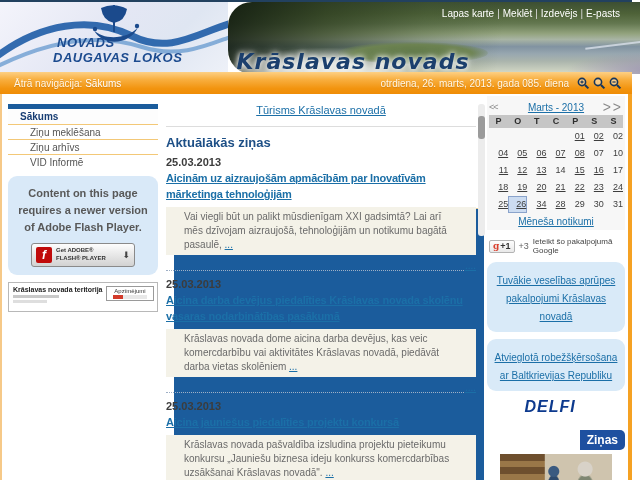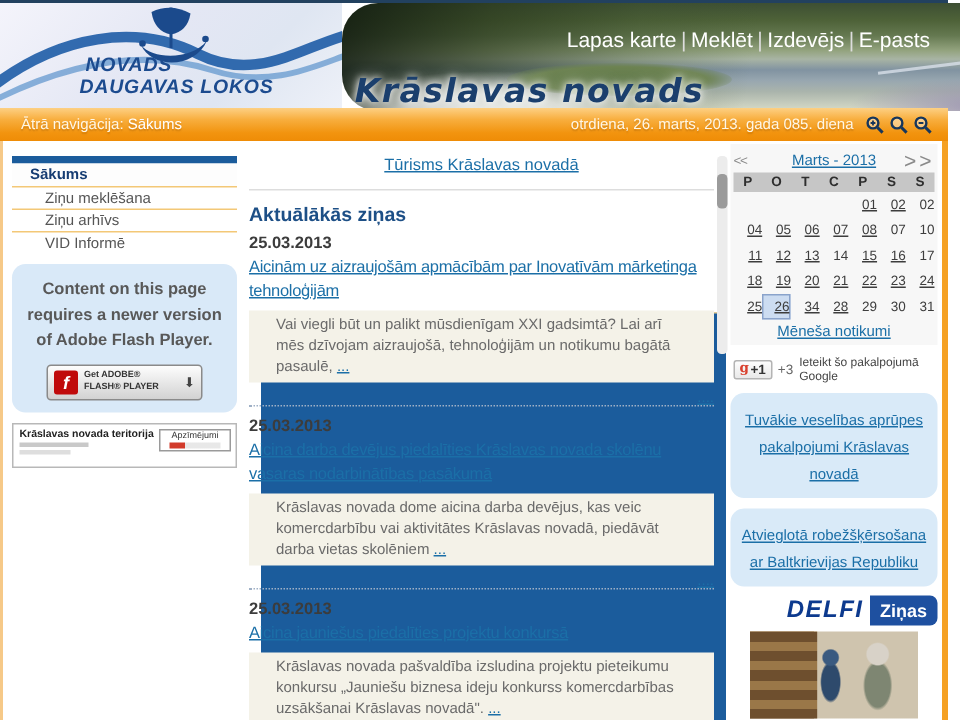--- a/index.html
+++ b/index.html
@@ -15,21 +15,21 @@
   .logo-text2 { position:absolute; left:53px; top:48px; font-size:13px; font-weight:bold; font-style:italic; color:#1c4b8f; letter-spacing:.5px; }
   .banner { position:absolute; left:228px; top:0; width:488px; height:72px; overflow:hidden;
     background:
       radial-gradient(ellipse 150px 45px at 20% 110%, rgba(255,255,255,.95) 0%, rgba(255,255,255,.7) 40%, rgba(255,255,255,0) 75%),
       radial-gradient(ellipse 130px 28px at 88% 96%, rgba(148,138,176,.85) 0%, rgba(148,138,176,0) 70%),
       linear-gradient(100deg, rgba(18,28,16,.9) 0%, rgba(40,55,28,.65) 20%, rgba(60,80,45,.3) 40%, rgba(0,0,0,0) 56%),
       linear-gradient(180deg,#3d4f33 0%,#4e6238 16%,#647850 30%,#93a37e 44%,#a8b4a4 52%,#8193a1 62%,#98a7b0 72%,#aab4ac 82%,#d8dcc8 100%); border-radius: 24px; }
   .banner::before { content:""; position:absolute; left:110px; top:40px; width:150px; height:22px; border-radius:50%;
       background:radial-gradient(ellipse at 50% 50%, #5c7544 0%, #6d8352 55%, rgba(109,131,82,0) 75%); }
   .bridge { position:absolute; right:36px; top:40px; width:95px; height:2px; background:rgba(222,228,238,.75); transform:rotate(-7deg); }
-  .top-links { position:absolute; top:16px; right:12px; font-size:14px; color:#e8e8e8; z-index:3; }
+  .top-links { position:absolute; top:6px; right:12px; font-size:10px; color:#e8e8e8; z-index:3; }
   .top-links a { color:#fff; text-decoration:none; }
   .top-links .sep { color:#ddd; margin:0 3px; }
   .site-title { position:absolute; left:0; bottom:0; width:250px; text-align:center;
       font-family:"DejaVu Sans", sans-serif; font-style:italic; font-weight:bold;
       font-size:22px; color:#1b3f6d; letter-spacing:1px;
       text-shadow:0 0 5px rgba(255,255,255,.95), 0 0 10px rgba(255,255,255,.8); }
 
   
   .quickbar { position:absolute; left:0; top:72px; width:632px; height:22px;
     background:linear-gradient(180deg,#fdd084 0%,#f8ae3e 35%,#f2940f 75%,#ef8c06 100%);
@@ -69,21 +69,21 @@
   .map-legend-title { font-size:6px; color:#333; }
   .map-legend-swatch { margin:1px auto 0; width:34px; height:4px; background:linear-gradient(90deg,#d23b2b 0 30%,#e8e8e8 30%); }
 
   
   .main { position:absolute; left:166px; top:104px; width:310px; height:376px; overflow:hidden; }
   .main-toplink { text-align:center; font-size:11px; }
   .main-toplink a { color:#1b6fa7; }
   .main hr { border:none; border-top:1px solid #ddd; margin:10px 0 8px; }
   .main-heading { font-size:13px; font-weight:bold; color:#1d4f86; margin:2px 0 6px; }
   .news-date { font-size:11px; font-weight:bold; color:#3c3c3c; margin:5px 0 3px; }
-  .news-title { display:block; font-size:11px; font-weight:normal; color:#1b6fa7; line-height:1.45; letter-spacing:-.2px; margin-bottom:4px; }
+  .news-title { display:block; font-size:11px; font-weight:bold; color:#1b6fa7; line-height:1.45; letter-spacing:-.2px; margin-bottom:4px; }
   .news-excerpt { background:#f4f2e8; color:#6a6a6a; font-size:10px; line-height:1.4; padding:3px 18px; }
   .news-excerpt a.more { color:#1b6fa7; }
   .news-divider { border-bottom:1px dotted #9fb0c6; text-align:right; line-height:9px; margin:4px 0 7px; }
   .news-divider a { color:#1b6fa7; font-size:10px; }
 
   
   .vscroll { position:absolute; left:478px; top:104px; width:7px; height:132px; background:#ececec; border-radius:3px; }
   .vscroll-thumb { position:absolute; left:0; top:12px; width:7px; height:23px; background:#9b9b9b; border-radius:3px; cursor:grab; }
 
   
@@ -111,21 +111,21 @@
   .plusone-count { font-size:9px; color:#666; }
   .plusone-label { font-size:8px; color:#444; }
 
   .blue-box { margin-top:7px; background:#d9eaf8; border-radius:9px; padding:8px 6px; text-align:center; }
   .blue-box a { color:#1b6fa7; font-size:10px; line-height:1.5; }
 
   .delfi { margin-top:6px; display:flex; justify-content:flex-end; align-items:stretch; cursor:pointer; }
   .delfi-brand { background:#fff; color:#0d3a8e; font-weight:bold; font-size:16px; letter-spacing:1px;
       padding:0 4px; line-height:20px; font-style:italic; }
   .delfi-tag { background:#1e50a0; color:#fff; font-size:12px; font-weight:bold; line-height:20px;
-      padding:0 7px; border-radius:0 5px 5px 0; }
+      padding:0 7px; border-radius:0 5px 5px 0;margin-top:33px; }
 
   .delfi-photo { margin:4px auto 0; width:112px; height:58px;
     background:
       radial-gradient(circle at 76% 26%, #d8d2c8 0 7px, rgba(0,0,0,0) 8px),
       radial-gradient(ellipse 14px 24px at 76% 62%, #7e8672 0 60%, rgba(0,0,0,0) 70%),
       radial-gradient(circle at 48% 30%, #3a5a80 0 5px, rgba(0,0,0,0) 6px),
       radial-gradient(ellipse 10px 20px at 48% 58%, #2e4a6c 0 60%, rgba(0,0,0,0) 70%),
       repeating-linear-gradient(180deg, #6e4f2e 0 7px, #9a7748 7px 13px),
       linear-gradient(90deg, #8a6a42 0 38%, #cfc4ae 38% 100%);
     background-size:100% 100%,100% 100%,100% 100%,100% 100%,40% 100%,100% 100%;

